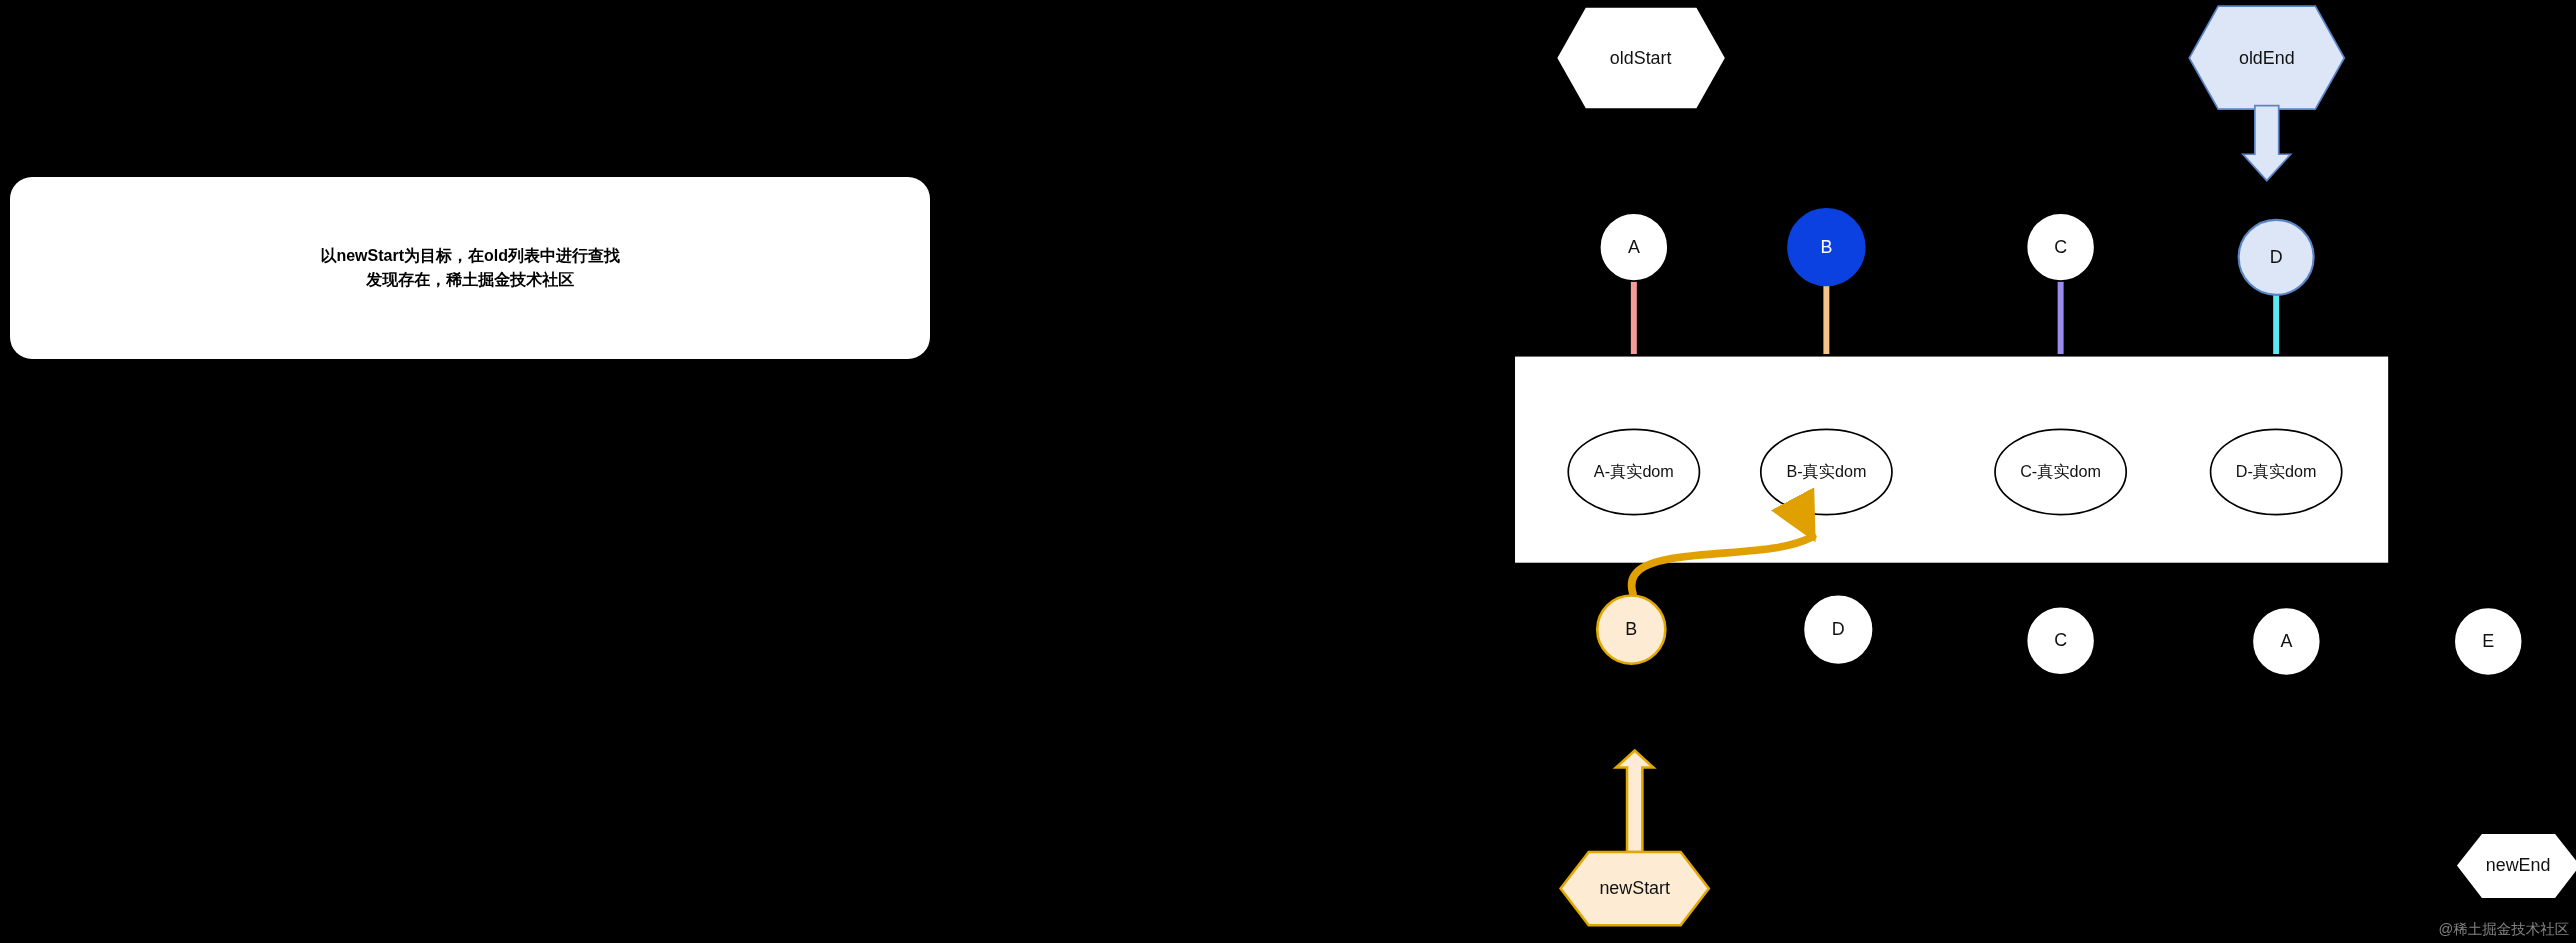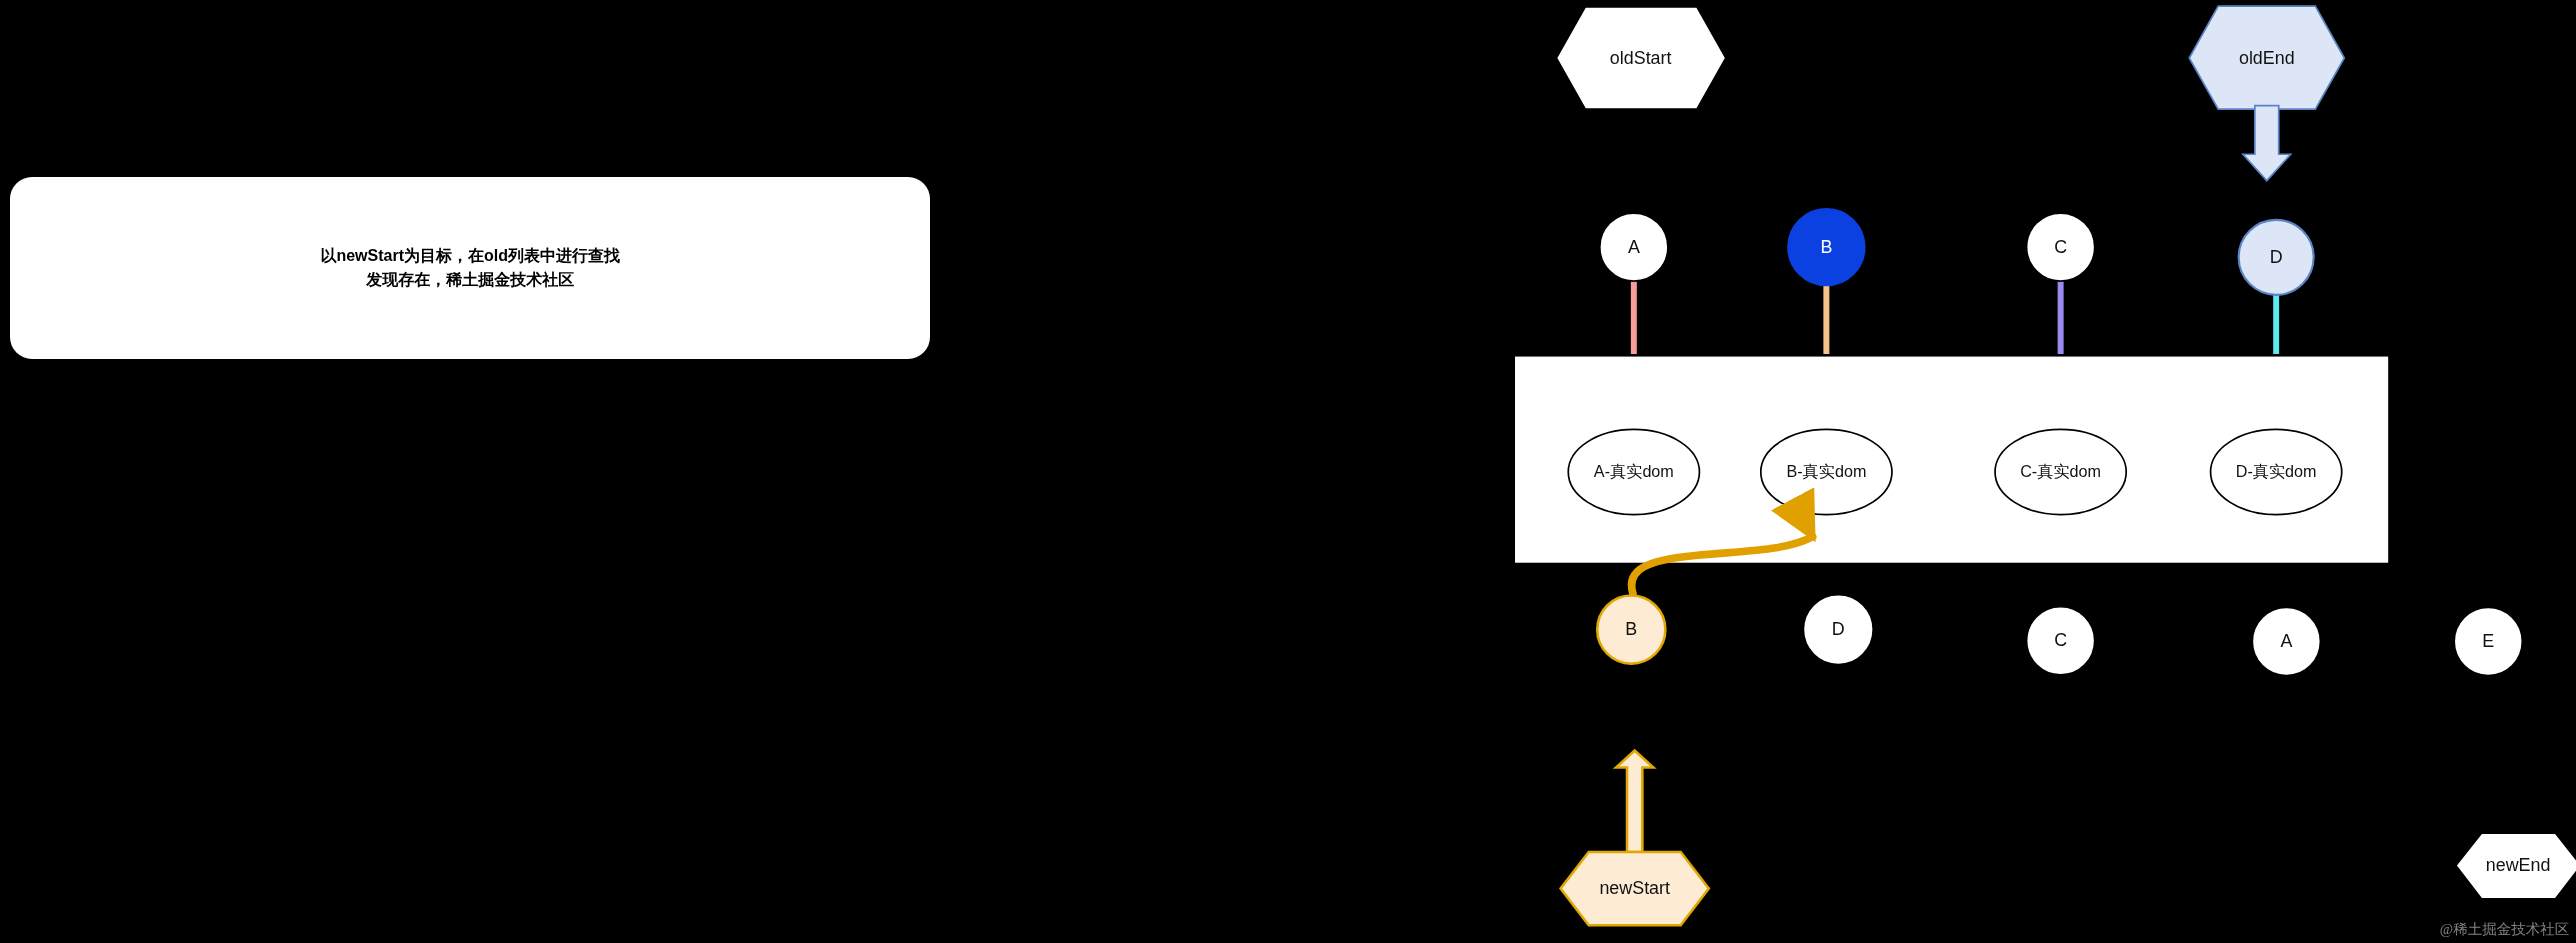--- a/index.html
+++ b/index.html
@@ -86,21 +86,21 @@
     dominant-baseline: middle;
   }
 
   
   .watermark {
     position: absolute;
     right: 6.8px;
     bottom: 5.1px;
     color: #9a9a9a;
     font-size: 14.5px;
-    font-family: Liberation Serif, serif;
+    font-family: Liberation Sans, sans-serif;
     letter-spacing: 0px;
     opacity: 0.85;
   }
 </style>
 </head>
 <body>
 
 <div id="stage">
 
   <div class="note-box">

